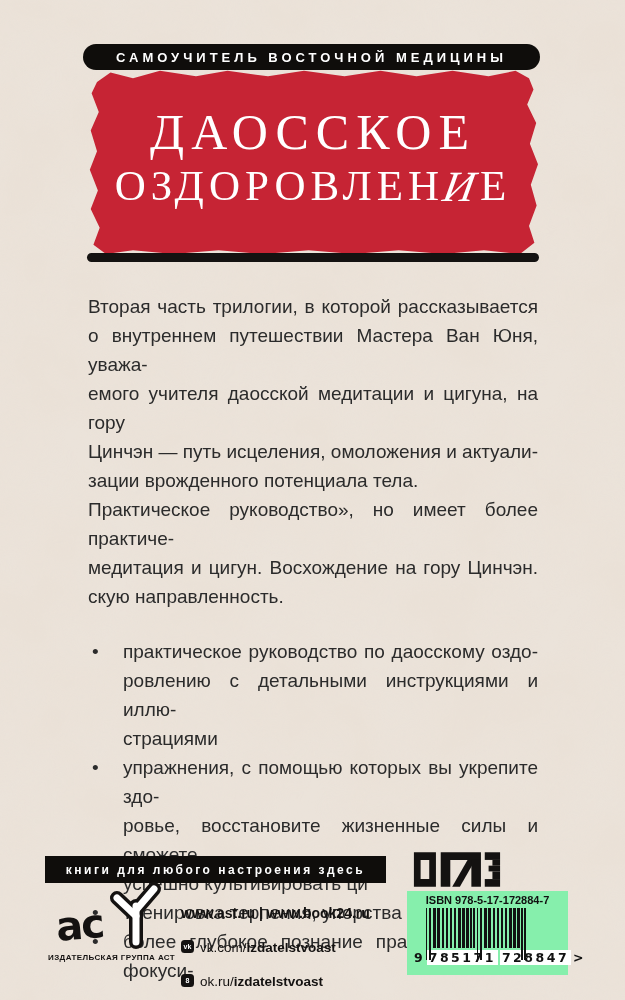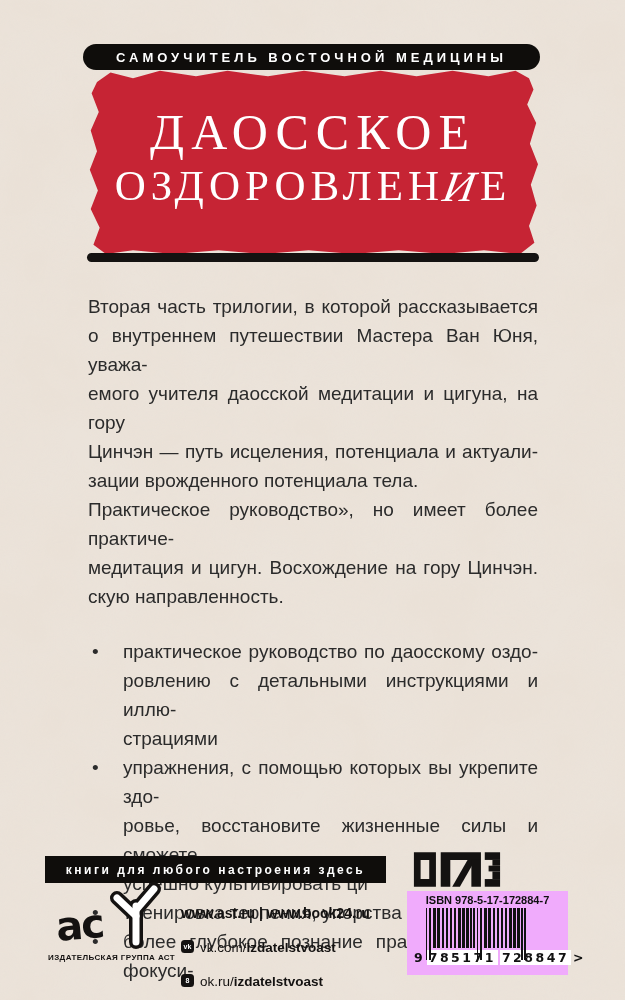--- a/index.html
+++ b/index.html
@@ -80,21 +80,21 @@
   .social-row:first-of-type{margin-top:13px;}
   .social-icon{
     width:13px;height:13px;background:#141211;border-radius:3.5px;margin-right:6px;
     color:#fff;font-size:7px;font-weight:800;display:flex;align-items:center;justify-content:center;
     flex:0 0 auto;
   }
   .social-text{font-size:13.5px;}
   .social-text b{font-weight:800;}
 
   .barcode-box{
-    position:absolute;left:407px;top:891px;width:161px;height:84px;background:#f0abfc;
+    position:absolute;left:407px;top:891px;width:161px;height:84px;background:#86efac;
     box-sizing:border-box;padding:3px 7px 0 7px;
   }
   .isbn{font-size:11px;font-weight:600;color:#111;text-align:center;white-space:nowrap;letter-spacing:0;}
   .bars{position:relative;height:58px;margin-top:2px;}
   .bars i{position:absolute;top:0;background:#111;display:block;}
   .bar-digits{
     position:absolute;left:0;top:42px;width:100%;
     display:flex;align-items:flex-end;
     font-size:12.5px;font-weight:600;color:#111;font-family:"DejaVu Sans",sans-serif;
   }
@@ -133,21 +133,21 @@
       <div class="title-line l2"><span>ОЗДОРОВЛЕН</span><span class="swash-i">И</span><span>Е</span></div>
     </div>
     <div class="title-underline"></div>
 
     <div class="description">
       <div id="paragraphs">
           <div>
             <div class="jline">Вторая часть трилогии, в которой рассказывается</div>
             <div class="jline">о внутреннем путешествии Мастера Ван Юня, уважа-</div>
             <div class="jline">емого учителя даосской медитации и цигуна, на гору</div>
-            <div class="jline">Цинчэн — путь исцеления, потенциала и актуали-</div>
+            <div class="jline">Цинчэн — путь исцеления, омоложения и актуали-</div>
             <div class="jline last">зации врожденного потенциала тела.</div>
           </div>
           <div>
             <div class="jline">Практическое руководство», но имеет более практиче-</div>
             <div class="jline">медитация и цигун. Восхождение на гору Цинчэн.</div>
             <div class="jline last">скую направленность.</div>
           </div>
         </div>
       <div id="bullets" class="bullets">
           <div class="bullet-item">

